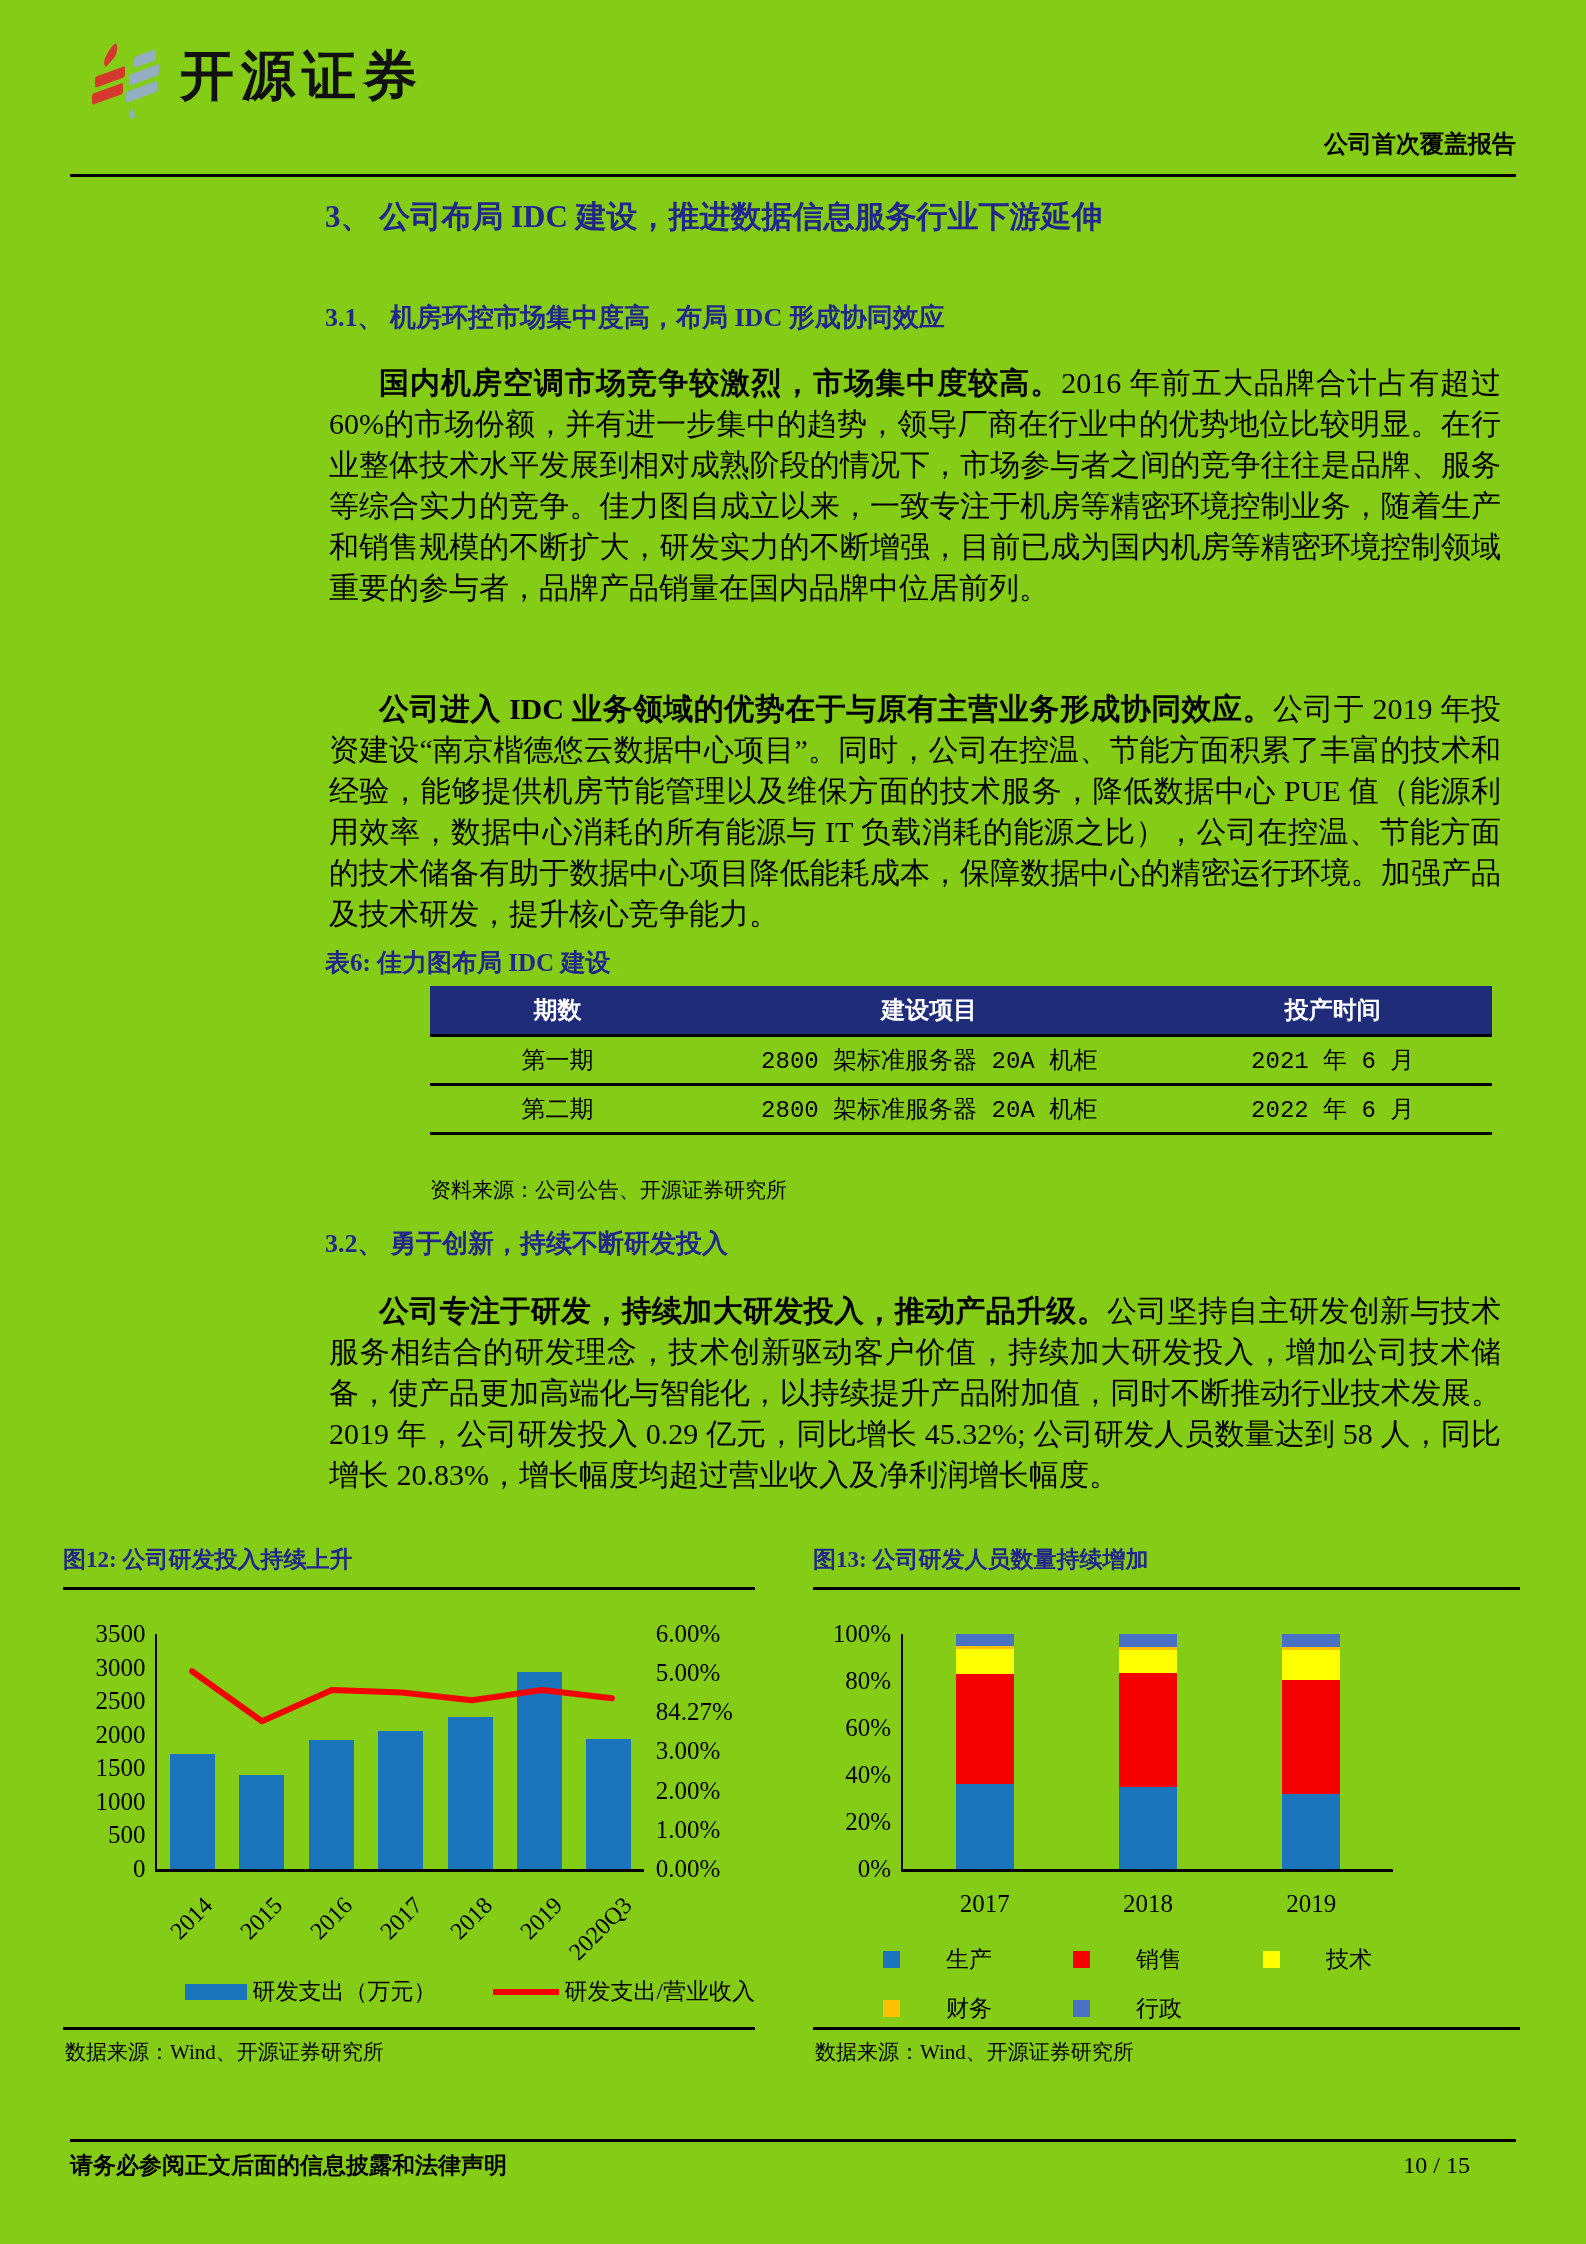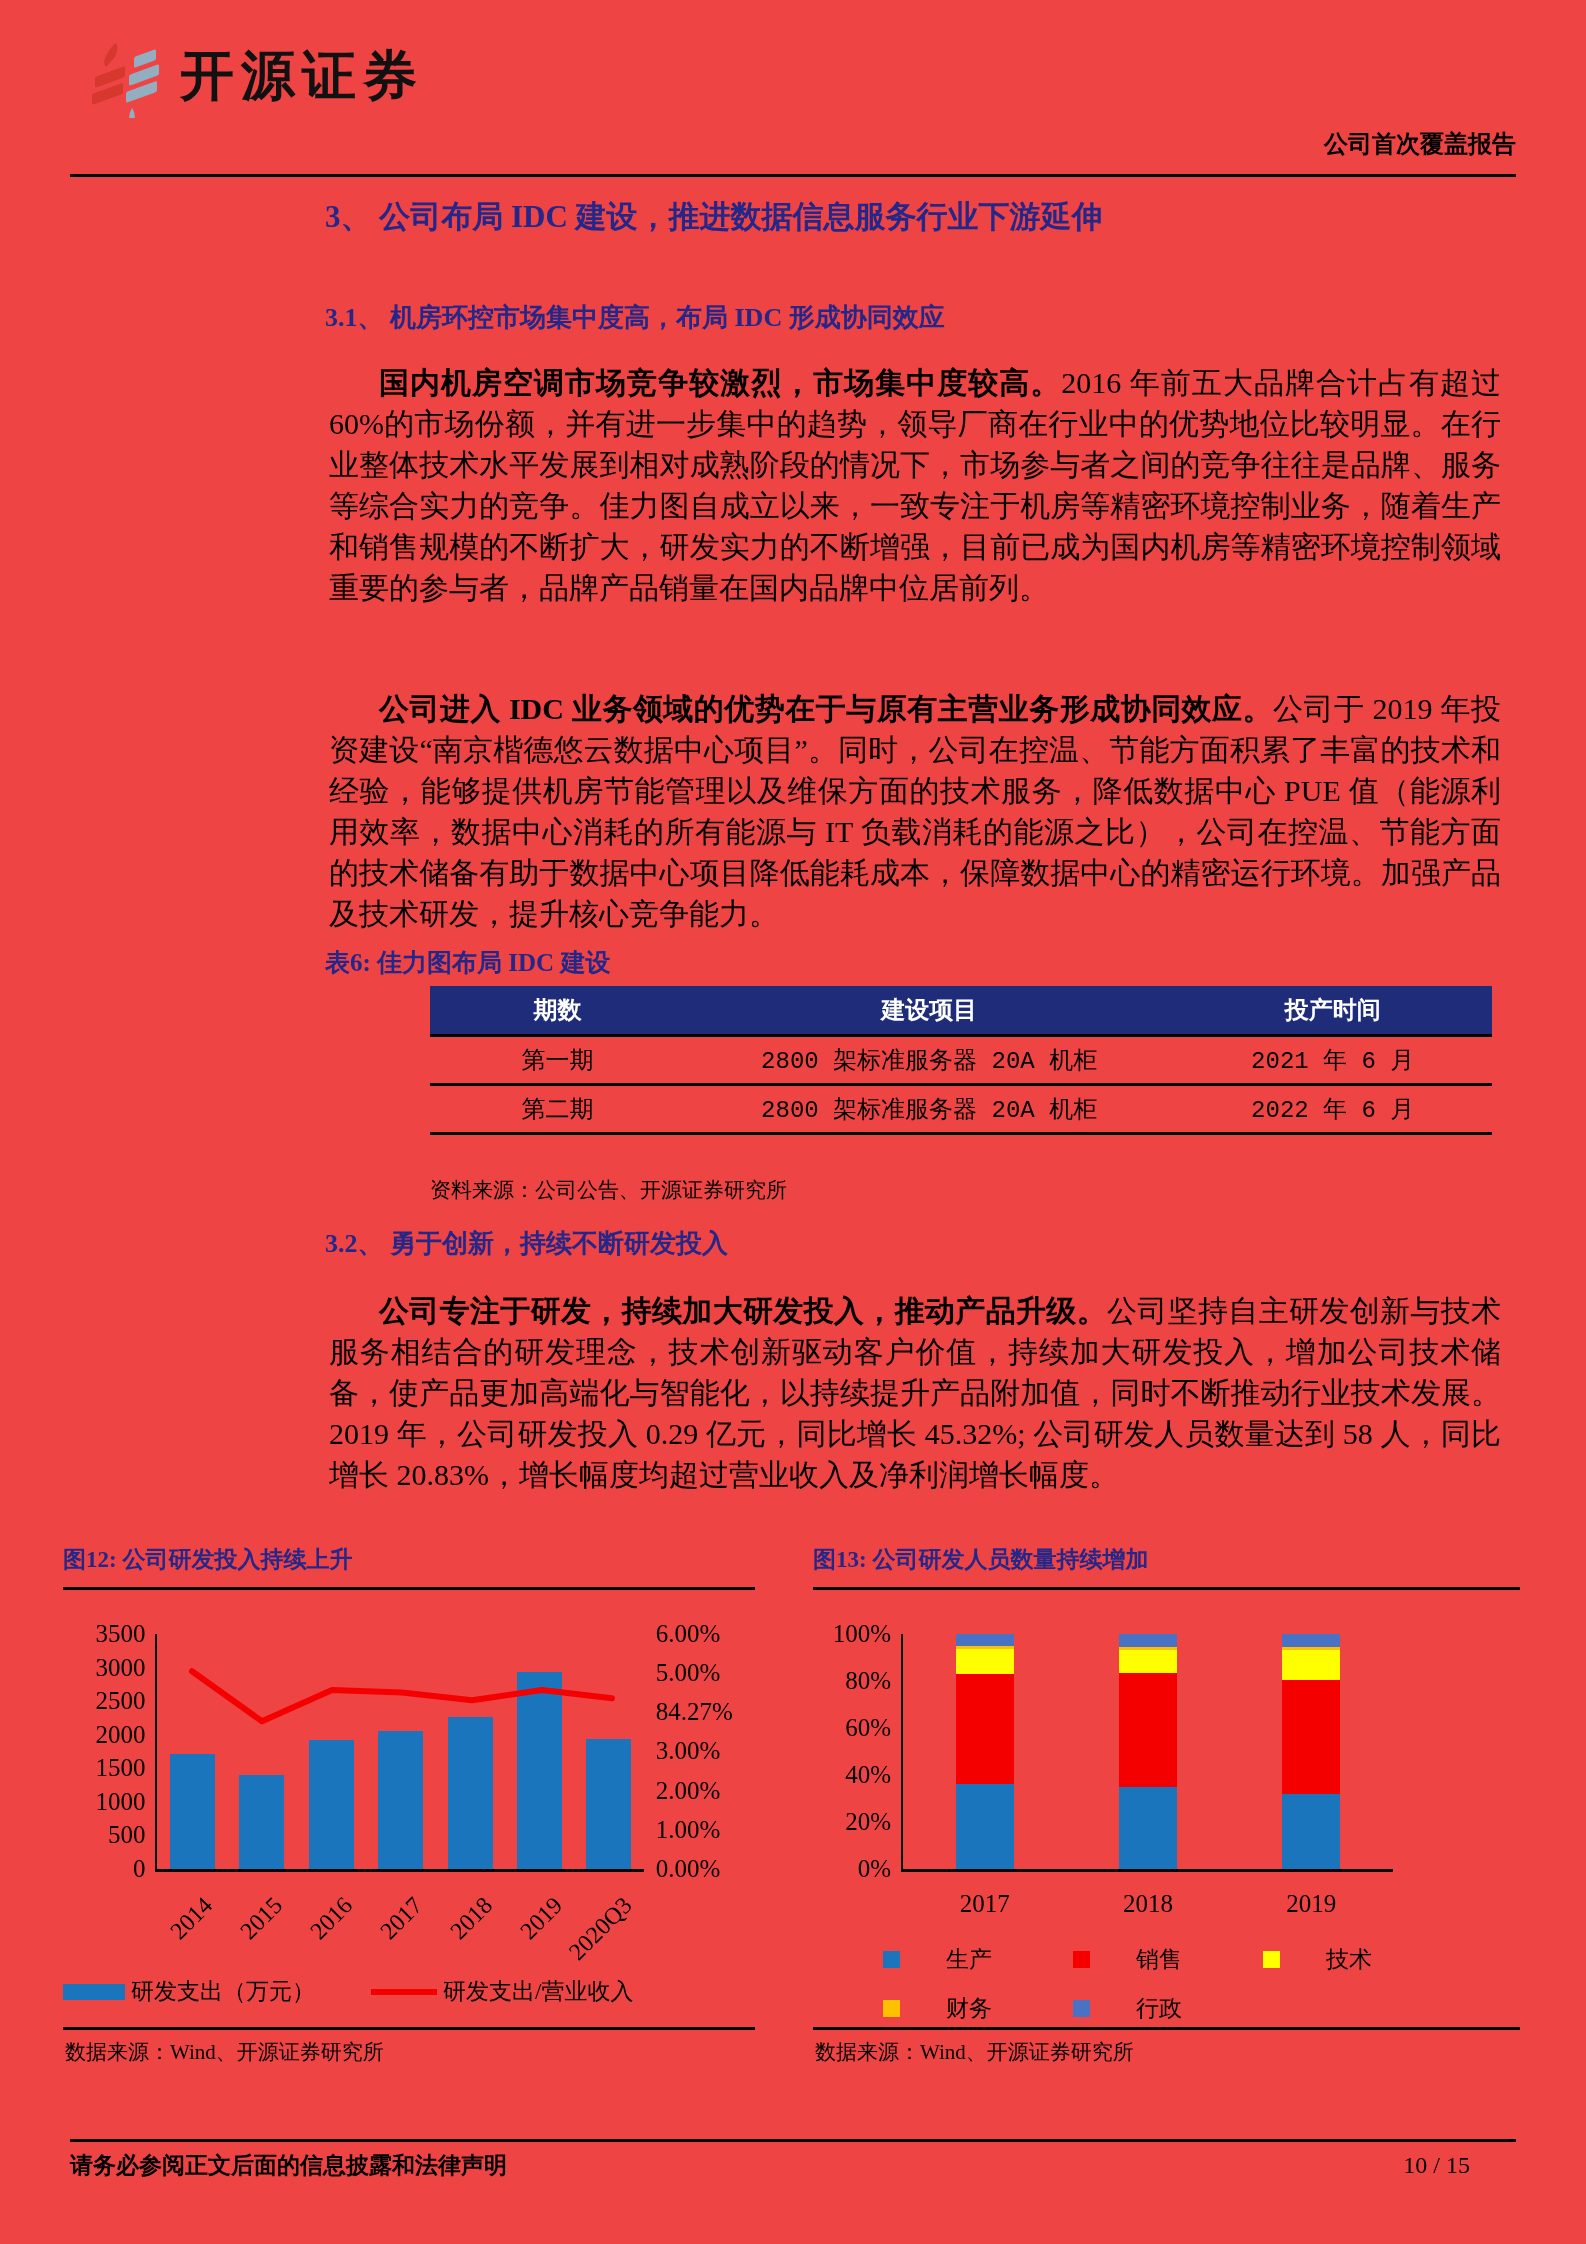--- a/index.html
+++ b/index.html
@@ -1,16 +1,16 @@
 <!DOCTYPE html>
 <html><head>
 <meta charset="utf-8">
 <style>
   html,body{margin:0;padding:0;background:#888;}
-  #page{position:relative;width:1586px;height:2244px;background:#ef4444;margin:0 auto;
+  #page{position:relative;width:1586px;height:2244px;background:#84cc16;margin:0 auto;
         font-family:"Liberation Serif","DejaVu Serif",serif;color:#000;overflow:hidden;}
 
   
   .logo-wrap{position:absolute;left:88px;top:34px;display:flex;align-items:center;}
   .logo-mark{width:86px;height:84px;}
   .brand{font-family:"Liberation Sans","DejaVu Sans",sans-serif;font-weight:700;
          font-size:54px;letter-spacing:7px;color:#111;margin-left:6px;}
   .report-type{position:absolute;right:70px;top:128px;font-size:24px;font-weight:700;}
   .hrule{position:absolute;left:70px;width:1446px;height:3px;background:#000;}
   #head-rule{top:174px;}
@@ -57,21 +57,21 @@
   #fig12 .axis-left{width:83px;text-align:right;padding-right:10px;}
   #fig12 .axis-right{width:100px;text-align:left;padding-left:12px;}
   #fig12 .plot{width:490px;}
   .c1-bars{display:flex;justify-content:space-around;align-items:flex-end;height:235px;}
   .c1bar{width:45px;}
   .c1-line{position:absolute;left:0;top:0;}
   .c1-xl-row{display:flex;margin-left:95px;width:490px;height:92px;}
   .c1xlab{flex:1;position:relative;}
   .c1xlab span{position:absolute;top:10px;right:42%;transform:rotate(-45deg);
                transform-origin:100% 0;font-size:24px;white-space:nowrap;}
-  .c1-legend{display:flex;justify-content:flex-start;align-items:center;gap:56px;margin-top:2px;font-size:23px;}
+  .c1-legend{display:flex;justify-content:flex-end;align-items:center;gap:56px;margin-top:2px;font-size:23px;}
   .leg-item{display:flex;align-items:center;}
   .swatch-bar{width:62px;height:16px;margin-right:6px;}
   .swatch-line{width:66px;height:6px;margin-right:6px;}
 
   
   #fig13 .axis-left{width:78px;text-align:right;padding-right:10px;}
   #fig13 .plot{width:490px;}
   .c2-bars{display:flex;justify-content:space-around;align-items:flex-end;height:235px;}
   .c2stack{width:58px;display:flex;flex-direction:column-reverse;}
   .c2-xl-row{display:flex;margin-left:90px;width:490px;margin-top:8px;}

